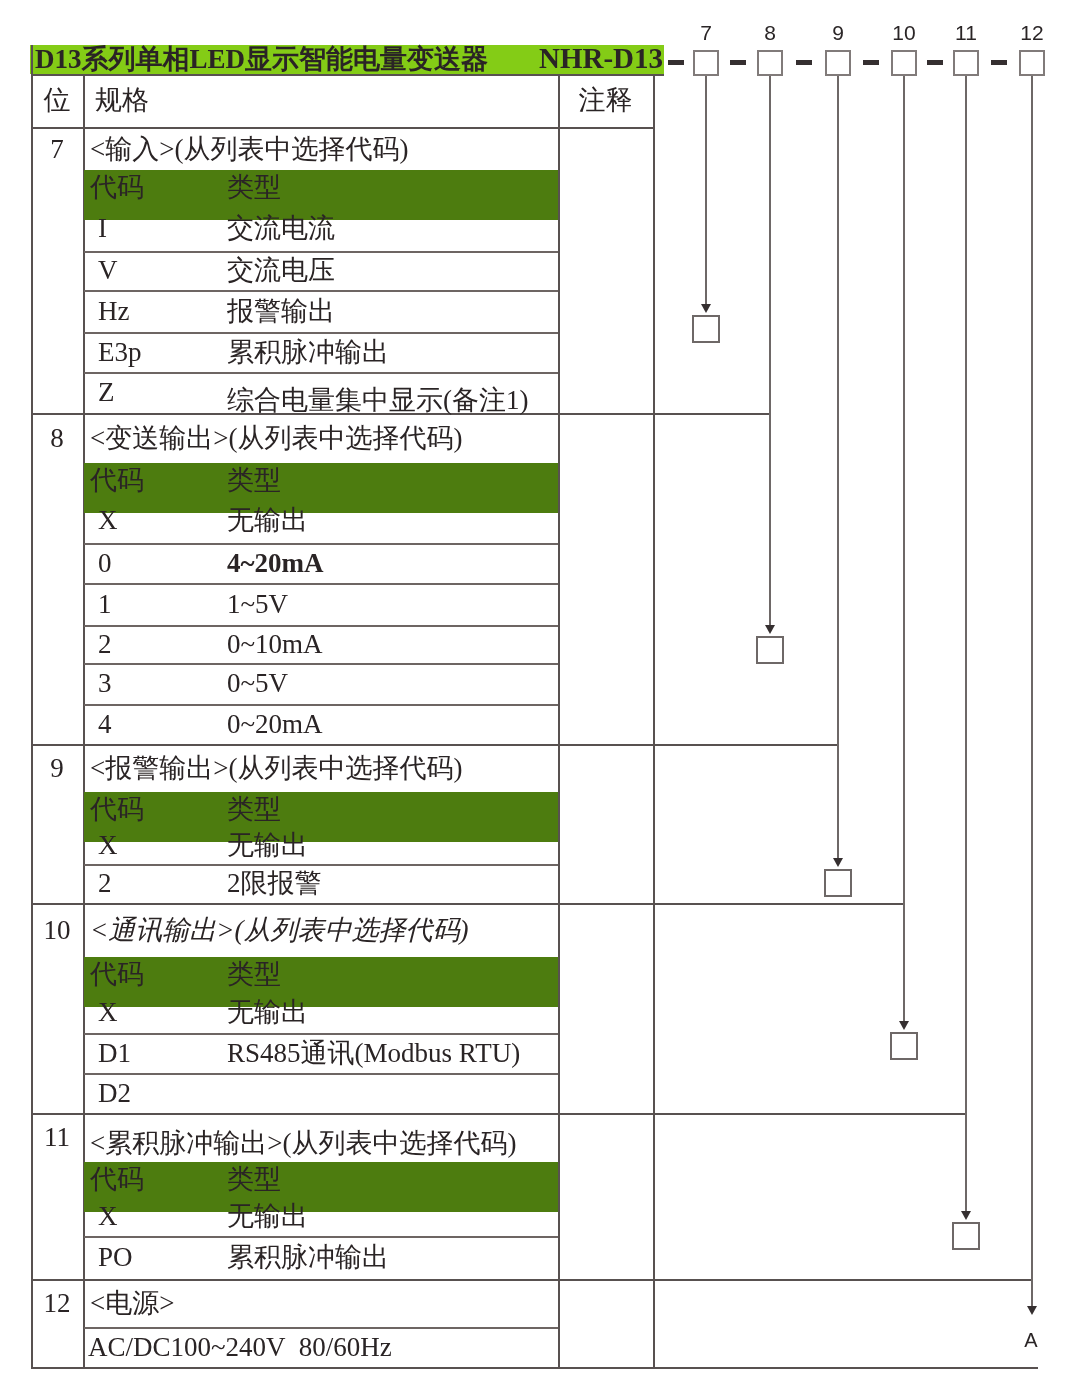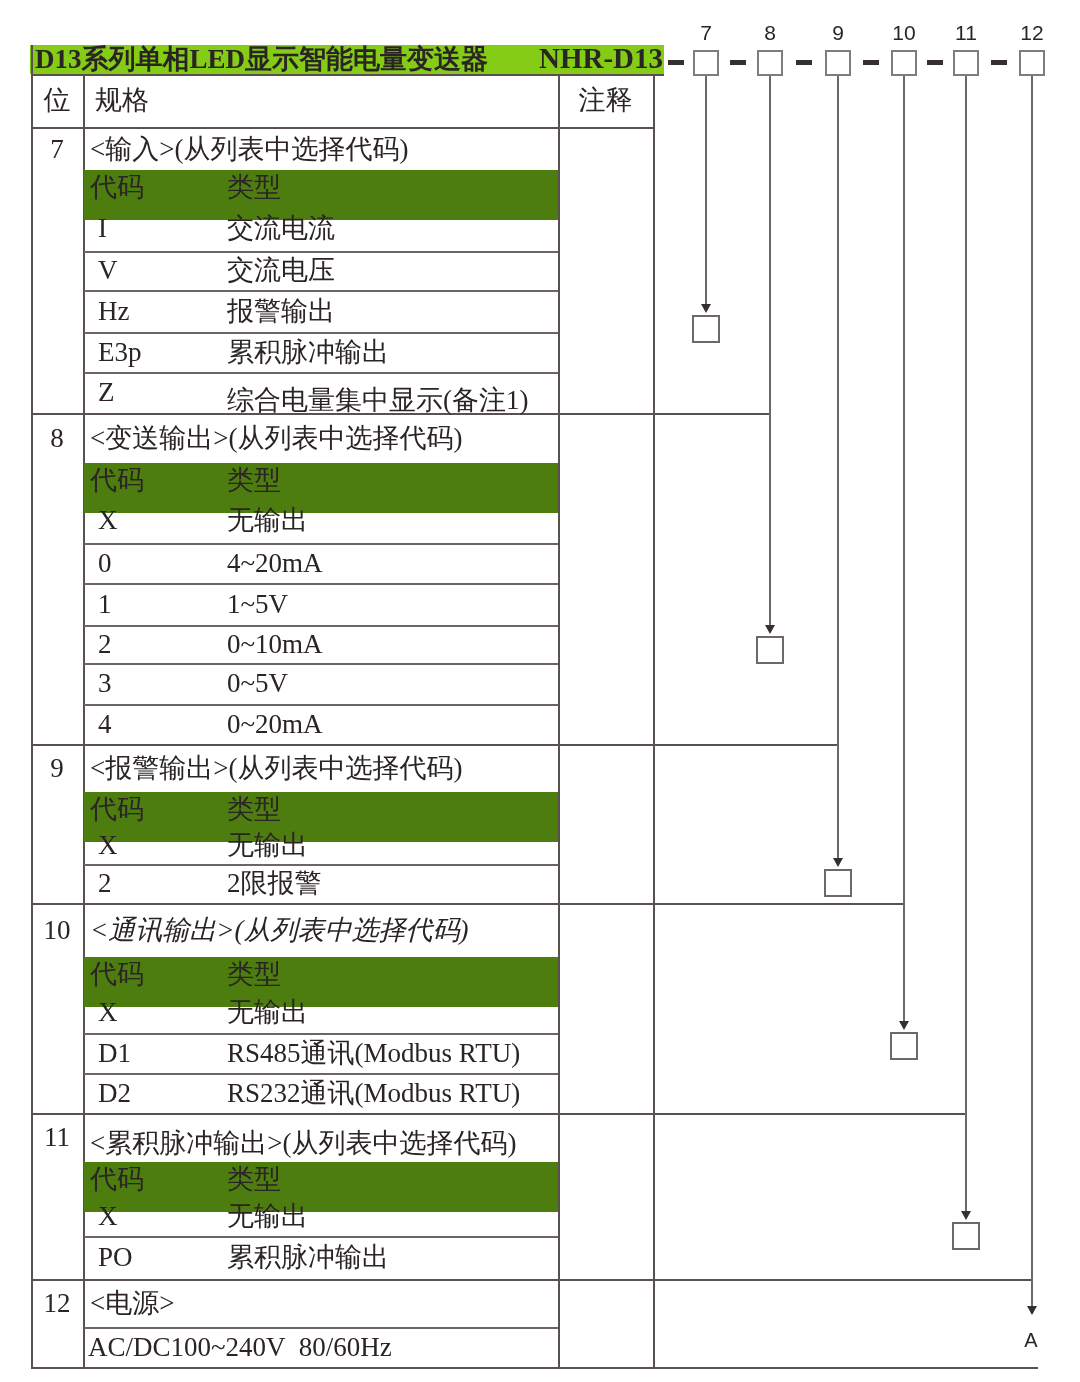--- a/index.html
+++ b/index.html
@@ -88,21 +88,21 @@
   <div class="postxt" style="top:413px;height:50px;line-height:50px;">8</div>
   <div class="sectitle" style="top:413px;height:50px;line-height:50px;">&lt;变送输出&gt;(从列表中选择代码)</div>
   <div class="gbar" style="top:463px;">
     <span class="lab-code">代码</span>
     <span class="lab-type">类型</span>
   </div>
   <div class="code" style="top:498px;height:45px;line-height:45px;">X</div>
   <div class="type" style="top:498px;height:45px;line-height:45px;">无输出</div>
   <div class="rl" style="top:543px;"></div>
   <div class="code" style="top:543px;height:40px;line-height:40px;">0</div>
-  <div class="type" style="top:543px;height:40px;line-height:40px;">4~20mA</div>
+  <div class="type" style="top:543px;height:40px;line-height:40px;font-weight:bold;">4~20mA</div>
   <div class="rl" style="top:583px;"></div>
   <div class="code" style="top:583px;height:42px;line-height:42px;">1</div>
   <div class="type" style="top:583px;height:42px;line-height:42px;">1~5V</div>
   <div class="rl" style="top:625px;"></div>
   <div class="code" style="top:625px;height:38px;line-height:38px;">2</div>
   <div class="type" style="top:625px;height:38px;line-height:38px;">0~10mA</div>
   <div class="rl" style="top:663px;"></div>
   <div class="code" style="top:663px;height:41px;line-height:41px;">3</div>
   <div class="type" style="top:663px;height:41px;line-height:41px;">0~5V</div>
   <div class="rl" style="top:704px;"></div>
@@ -127,21 +127,20 @@
     <span class="lab-code">代码</span>
     <span class="lab-type">类型</span>
   </div>
   <div class="code" style="top:992px;height:41px;line-height:41px;">X</div>
   <div class="type" style="top:992px;height:41px;line-height:41px;">无输出</div>
   <div class="rl" style="top:1033px;"></div>
   <div class="code" style="top:1033px;height:40px;line-height:40px;">D1</div>
   <div class="type" style="top:1033px;height:40px;line-height:40px;">RS485通讯(Modbus RTU)</div>
   <div class="rl" style="top:1073px;"></div>
   <div class="code" style="top:1073px;height:40px;line-height:40px;">D2</div>
-  <div class="type" style="top:1073px;height:40px;line-height:40px;">RS232通讯(Modbus RTU)</div>
 
   <div class="postxt" style="top:1113px;height:49px;line-height:49px;">11</div>
   <div class="sectitle" style="top:1119px;height:60px;line-height:49px;">&lt;累积脉冲输出&gt;(从列表中选择代码)</div>
   <div class="gbar" style="top:1162px;">
     <span class="lab-code">代码</span>
     <span class="lab-type">类型</span>
   </div>
   <div class="code" style="top:1197px;height:39px;line-height:39px;">X</div>
   <div class="type" style="top:1197px;height:39px;line-height:39px;">无输出</div>
   <div class="rl" style="top:1236px;"></div>

